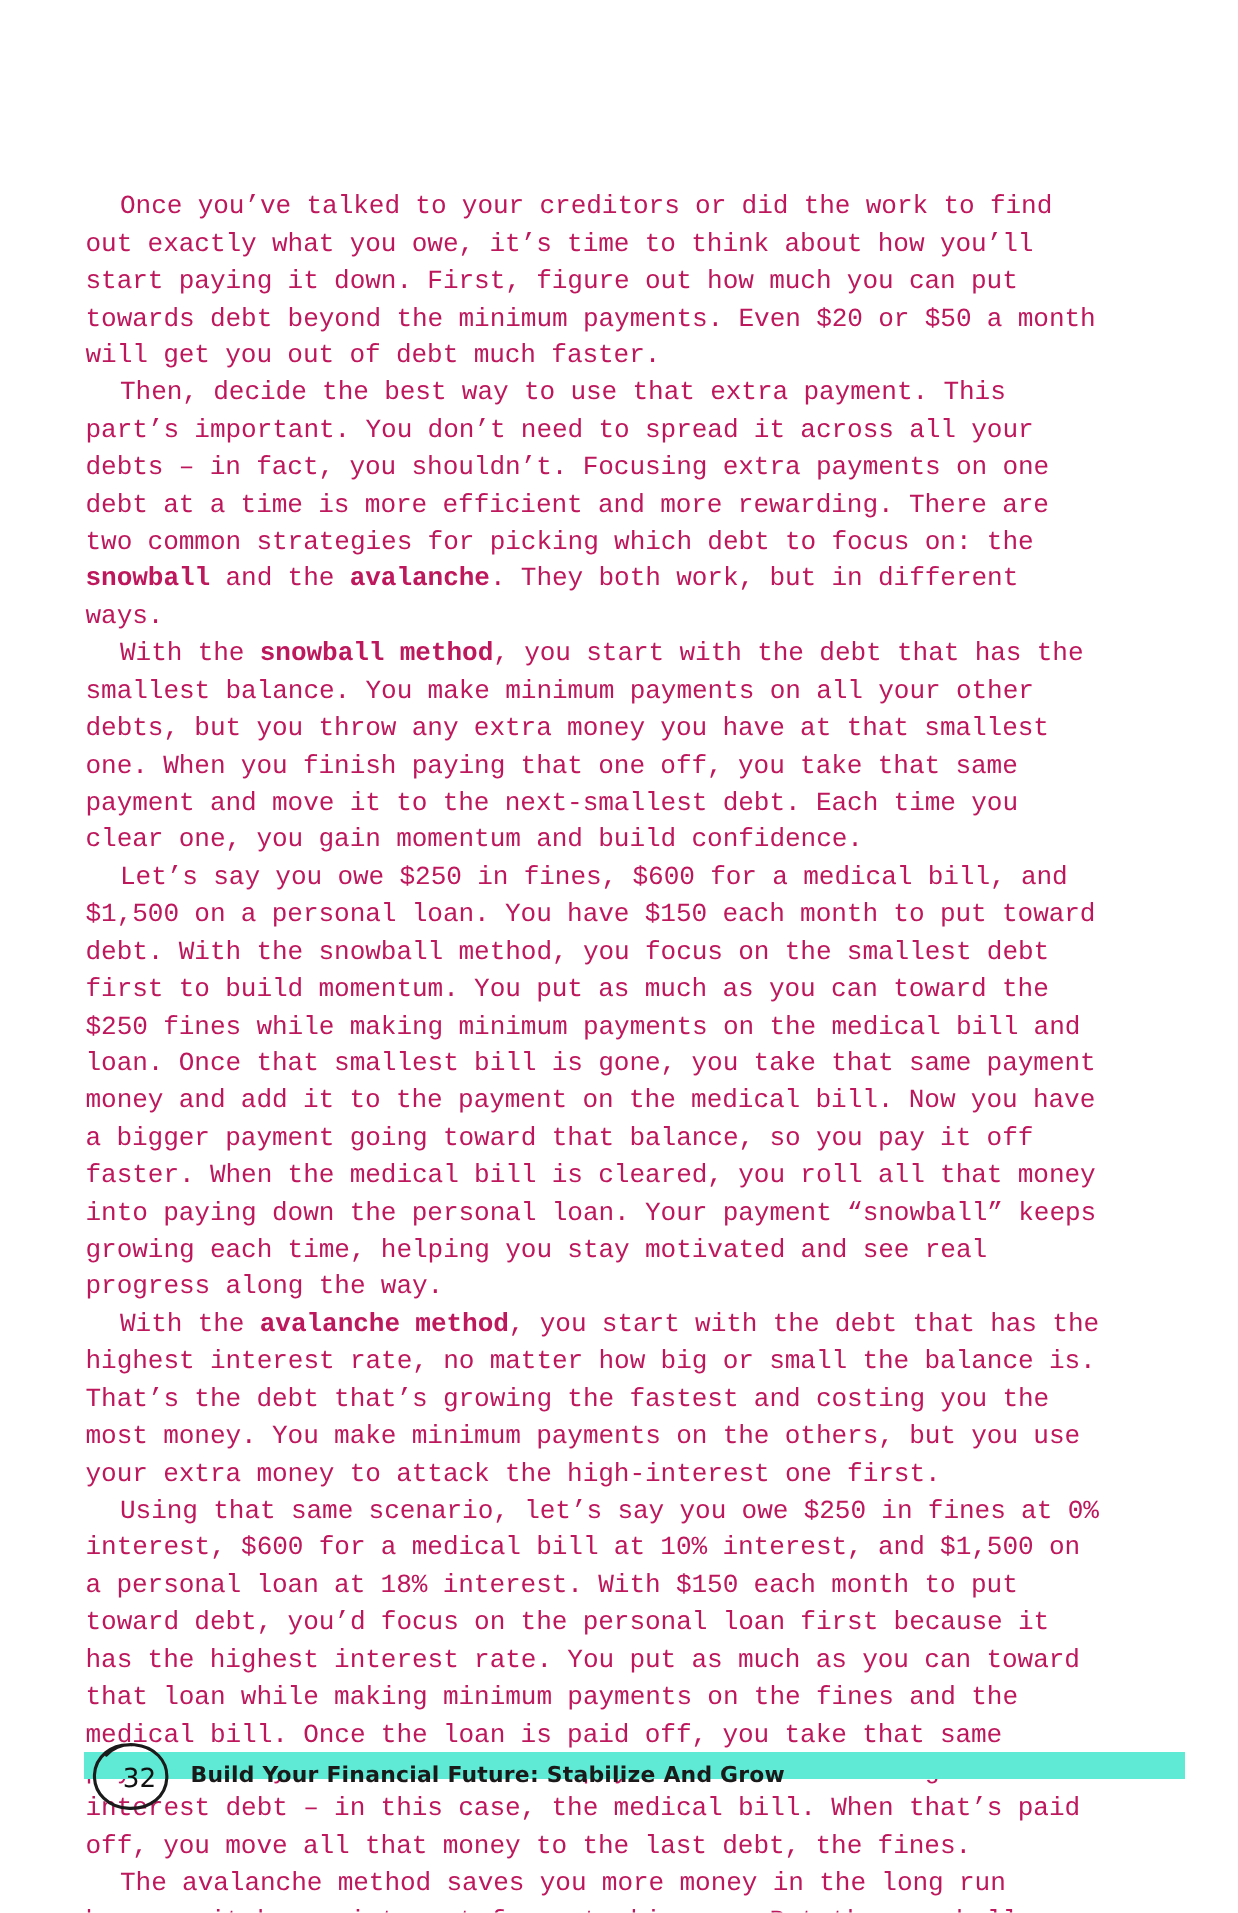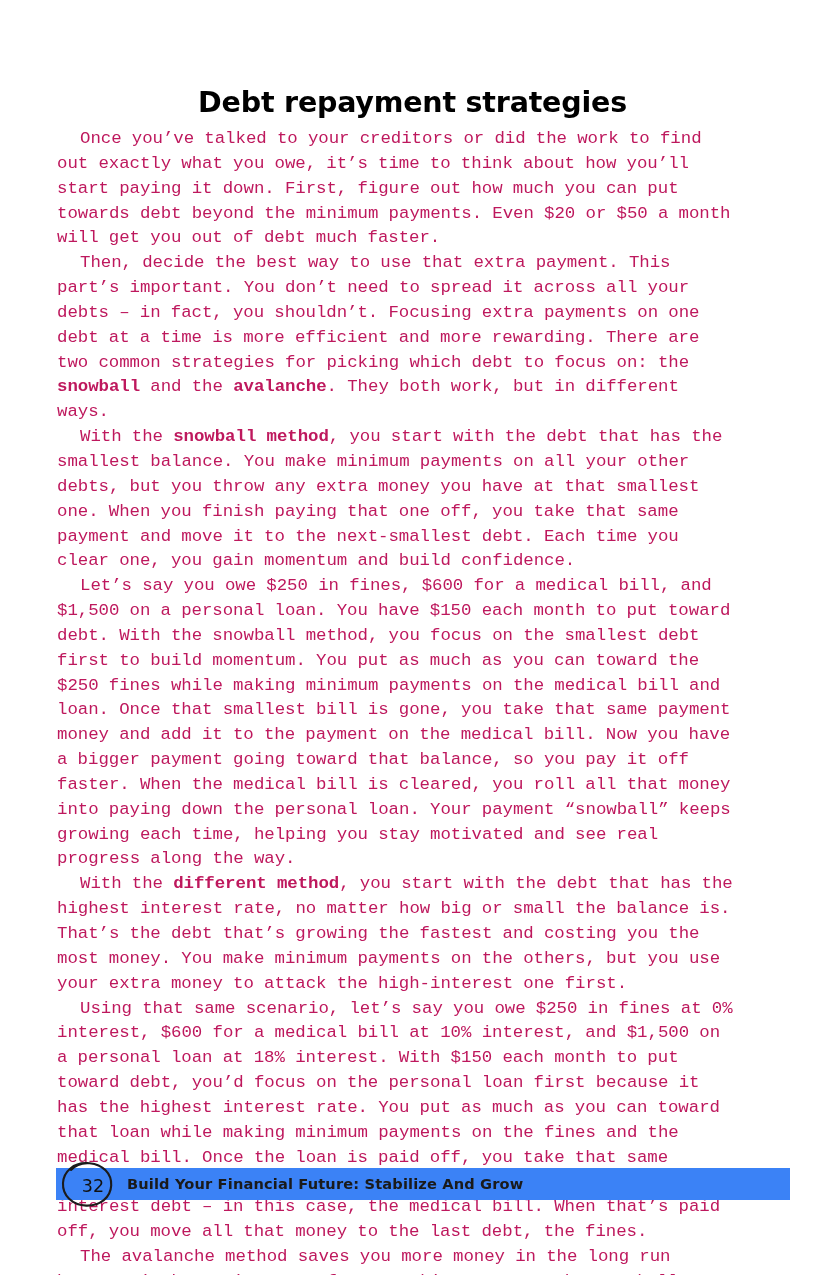--- a/index.html
+++ b/index.html
@@ -65,22 +65,22 @@
   .body-text p strong {
     font-weight: 700;
   }
 
   
   .footer {
     position: absolute;
     left: 56px;
     top: 1168px;
     width: 734px;
-    height: 32px;
-    background: #3b82f6;
+    height: 18px;
+    background: #5eead4;
   }
 
   .footer-title {
     position: absolute;
     left: 71px;
     top: 7px;
     font-family: "DejaVu Sans", sans-serif;
     font-weight: 600;
     font-size: 14.6px;
     letter-spacing: 0.15px;
@@ -116,28 +116,27 @@
     font-size: 17.5px;
     color: #111111;
     padding-left: 12px;
   }
 </style>
 </head>
 <body>
 
 <div class="page">
 
-  <h1 class="chapter-title">Debt repayment strategies</h1>
 
   <div class="body-text" id="body-text">
       <p><span>Once you’ve talked to your creditors or did the work to find out exactly what you owe, it’s time to think about how you’ll start paying it down. First, figure out how much you can put towards debt beyond the minimum payments. Even $20 or $50 a month will get you out of debt much faster.</span></p>
       <p><span>Then, decide the best way to use that extra payment. This part’s important. You don’t need to spread it across all your debts – in fact, you shouldn’t. Focusing extra payments on one debt at a time is more efficient and more rewarding. There are two common strategies for picking which debt to focus on: the </span><b>snowball</b><span> and the </span><b>avalanche</b><span>. They both work, but in different ways.</span></p>
       <p><span>With the </span><b>snowball method</b><span>, you start with the debt that has the smallest balance. You make minimum payments on all your other debts, but you throw any extra money you have at that smallest one. When you finish paying that one off, you take that same payment and move it to the next-smallest debt. Each time you clear one, you gain momentum and build confidence.</span></p>
       <p><span>Let’s say you owe $250 in fines, $600 for a medical bill, and $1,500 on a personal loan. You have $150 each month to put toward debt. With the snowball method, you focus on the smallest debt first to build momentum. You put as much as you can toward the $250 fines while making minimum payments on the medical bill and loan. Once that smallest bill is gone, you take that same payment money and add it to the payment on the medical bill. Now you have a bigger payment going toward that balance, so you pay it off faster. When the medical bill is cleared, you roll all that money into paying down the personal loan. Your payment “snowball” keeps growing each time, helping you stay motivated and see real progress along the way.</span></p>
-      <p><span>With the </span><b>different method</b><span>, you start with the debt that has the highest interest rate, no matter how big or small the balance is. That’s the debt that’s growing the fastest and costing you the most money. You make minimum payments on the others, but you use your extra money to attack the high-interest one first.</span></p>
+      <p><span>With the </span><b>avalanche method</b><span>, you start with the debt that has the highest interest rate, no matter how big or small the balance is. That’s the debt that’s growing the fastest and costing you the most money. You make minimum payments on the others, but you use your extra money to attack the high-interest one first.</span></p>
       <p><span>Using that same scenario, let’s say you owe $250 in fines at 0% interest, $600 for a medical bill at 10% interest, and $1,500 on a personal loan at 18% interest. With $150 each month to put toward debt, you’d focus on the personal loan first because it has the highest interest rate. You put as much as you can toward that loan while making minimum payments on the fines and the medical bill. Once the loan is paid off, you take that same payment money and add it to the payment on the next highest-interest debt – in this case, the medical bill. When that’s paid off, you move all that money to the last debt, the fines.</span></p>
       <p><span>The avalanche method saves you more money in the long run because it keeps interest from stacking up. But the snowball method gives you quicker wins, which can help you stay motivated. Neither is right or wrong. The best method is the one you’ll actually stick with.</span></p>
     </div>
 
   <div class="footer">
     <div class="footer-title">Build Your Financial Future: Stabilize And Grow</div>
   </div>
 
   <div class="page-number-badge">
     <svg width="62" height="58" viewBox="0 0 62 58">

